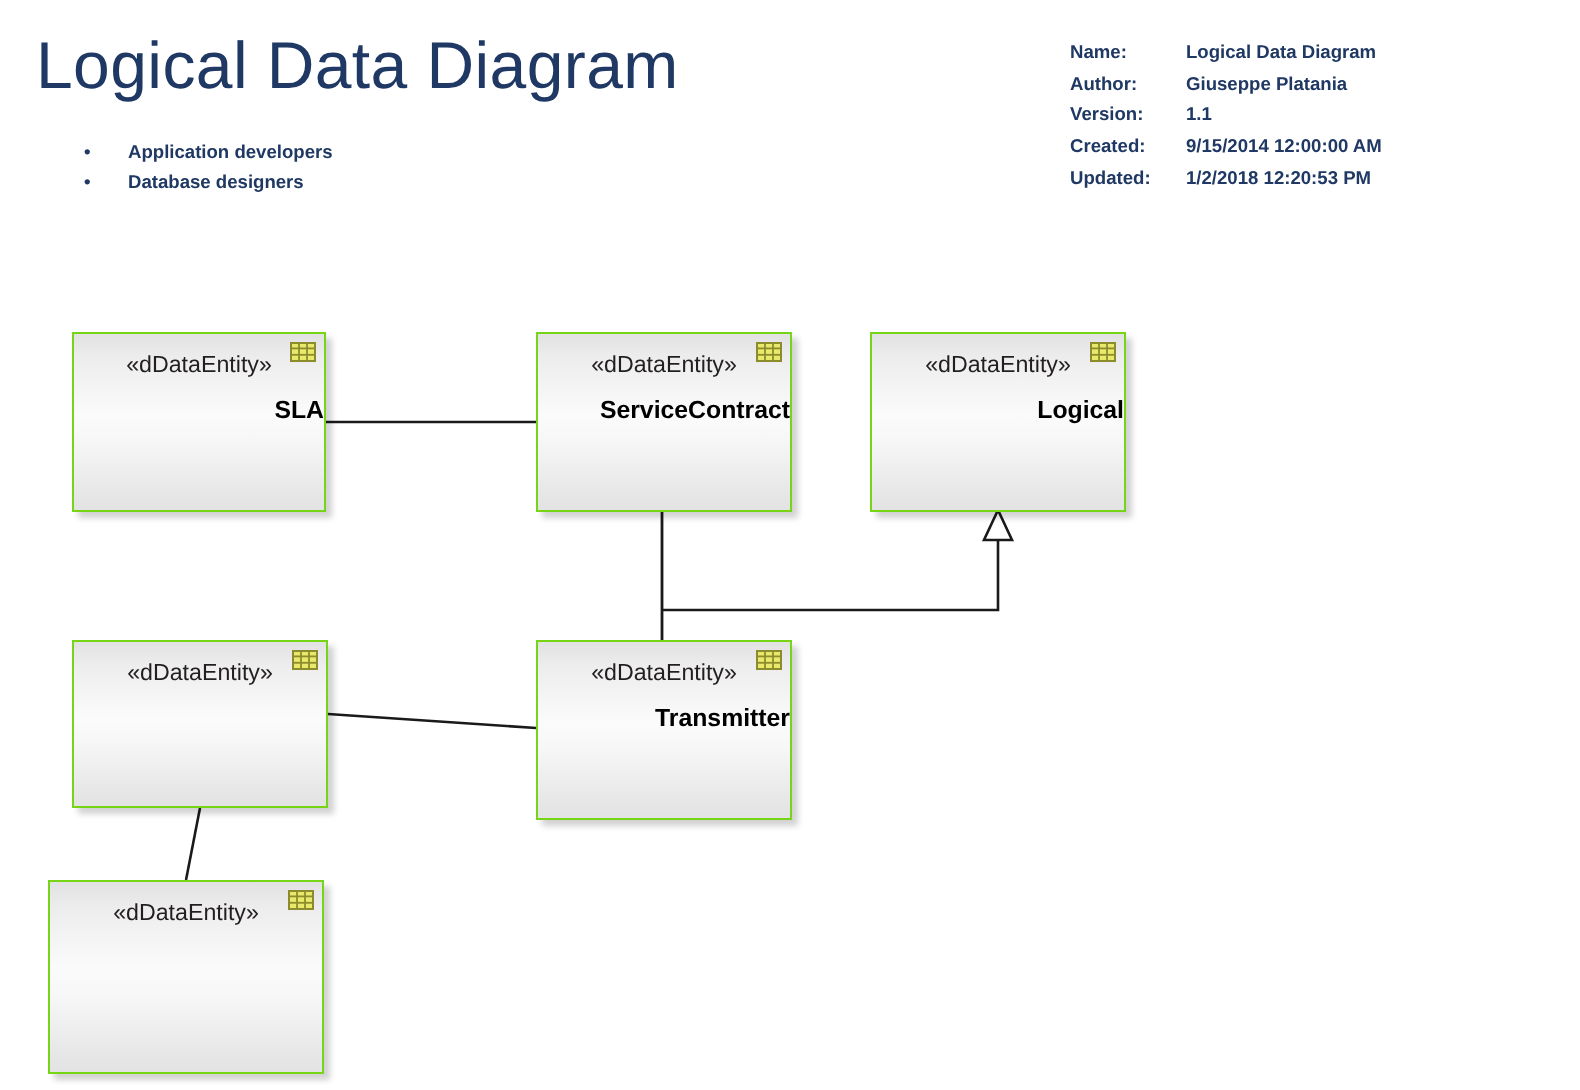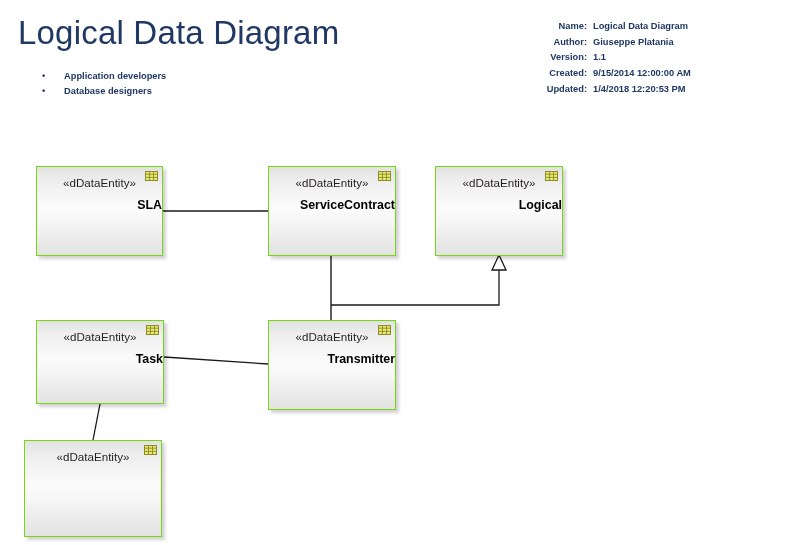--- a/index.html
+++ b/index.html
@@ -72,21 +72,20 @@
   }
   #meta-panel td {
     padding: 0 0 1px 0;
     vertical-align: top;
     white-space: nowrap;
     font-weight: bold;
   }
   #meta-panel td.meta-key {
     width: 52px;
     padding-right: 6px;
-    text-align: right;
   }
 
   
   #diagram-canvas {
     position: absolute;
     left: 0;
     top: 0;
     width: 790px;
     height: 461px;
   }
@@ -176,21 +175,21 @@
       <tr>
         <td class="meta-key">Version:</td>
         <td class="meta-val">1.1</td>
       </tr>
       <tr>
         <td class="meta-key">Created:</td>
         <td class="meta-val">9/15/2014 12:00:00 AM</td>
       </tr>
       <tr>
         <td class="meta-key">Updated:</td>
-        <td class="meta-val">1/4/2018 12:20:53 PM</td>
+        <td class="meta-val">1/2/2018 12:20:53 PM</td>
       </tr>
     </tbody>
   </table>
 </div>
 
 <div id="diagram-canvas">
 
   <svg id="connector-layer" viewBox="0 0 790 545" width="790" height="545">
 
     <path d="M 163 211 L 268 211" fill="none" stroke="#1a1a1a" stroke-width="1.3"></path>
@@ -243,21 +242,20 @@
 
   <div class="entity-box" style="left:36px; top:320px; width:128px; height:84px;">
     <svg class="entity-icon" viewBox="0 0 13 10">
       <rect x="0.5" y="0.5" width="12" height="9" fill="#E8E86A" stroke="#8C8C2E" stroke-width="1"></rect>
       <line x1="0.5" y1="3.2" x2="12.5" y2="3.2" stroke="#8C8C2E" stroke-width="0.9"></line>
       <line x1="0.5" y1="6.4" x2="12.5" y2="6.4" stroke="#8C8C2E" stroke-width="0.9"></line>
       <line x1="4.5" y1="0.5" x2="4.5" y2="9.5" stroke="#8C8C2E" stroke-width="0.9"></line>
       <line x1="8.5" y1="0.5" x2="8.5" y2="9.5" stroke="#8C8C2E" stroke-width="0.9"></line>
     </svg>
     <div class="entity-stereotype">«dDataEntity»</div>
-    <div class="entity-name">Task</div>
   </div>
 
   <div class="entity-box" style="left:268px; top:320px; width:128px; height:90px;">
     <svg class="entity-icon" viewBox="0 0 13 10">
       <rect x="0.5" y="0.5" width="12" height="9" fill="#E8E86A" stroke="#8C8C2E" stroke-width="1"></rect>
       <line x1="0.5" y1="3.2" x2="12.5" y2="3.2" stroke="#8C8C2E" stroke-width="0.9"></line>
       <line x1="0.5" y1="6.4" x2="12.5" y2="6.4" stroke="#8C8C2E" stroke-width="0.9"></line>
       <line x1="4.5" y1="0.5" x2="4.5" y2="9.5" stroke="#8C8C2E" stroke-width="0.9"></line>
       <line x1="8.5" y1="0.5" x2="8.5" y2="9.5" stroke="#8C8C2E" stroke-width="0.9"></line>
     </svg>

